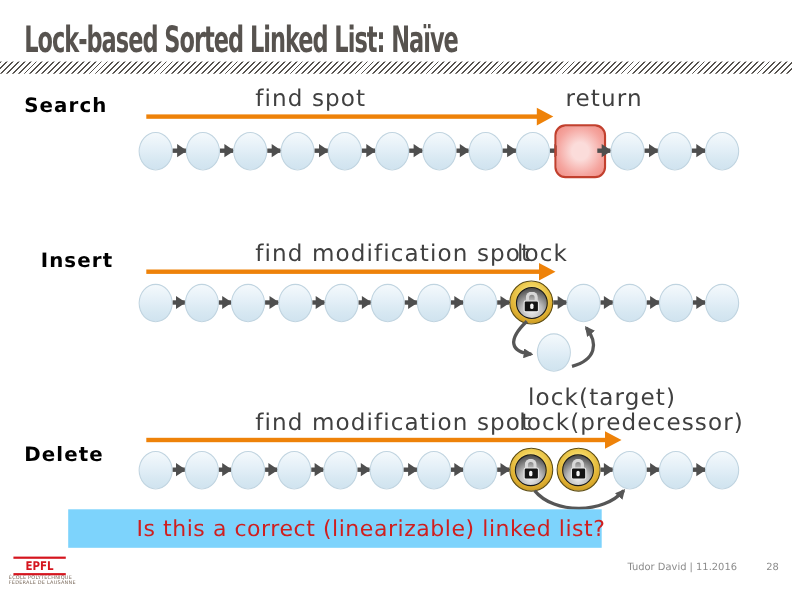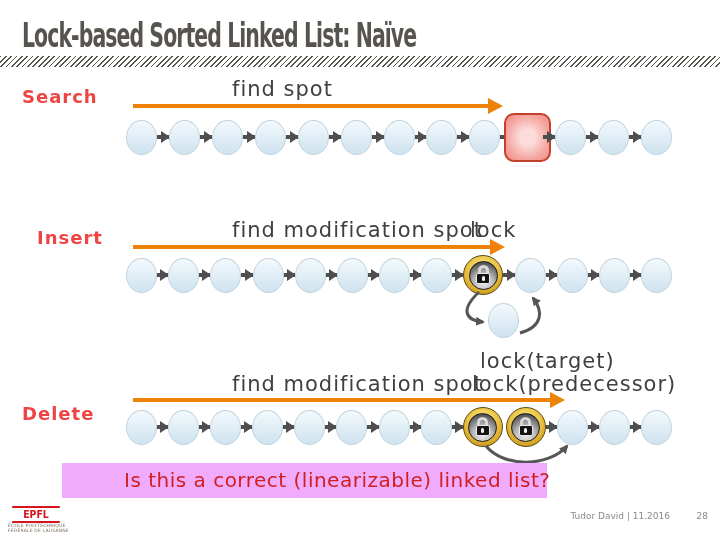--- a/index.html
+++ b/index.html
@@ -15,21 +15,21 @@
     transform:scaleX(0.62); transform-origin:left top;
   }
   .hatch {
     position:absolute; left:0; top:56px; width:720px; height:11px;
     background:repeating-linear-gradient(135deg,
       #57534f 0px, #57534f 1.2px, #ffffff 1.2px, #ffffff 3.8px);
   }
   
   .row-label {
     position:absolute; left:22px; font-size:18px; font-weight:bold;
-    color:#ef4444; letter-spacing:1px;
+    color:#000000; letter-spacing:1px;
   }
   .op-text {
     position:absolute; font-size:21px; color:#404040; letter-spacing:1px;
     white-space:nowrap;
   }
   
   .op-arrow { position:absolute; height:4px; background:#ee8209; }
   .op-arrow::after {
     content:""; position:absolute; right:-14px; top:-6px;
     border-left:15px solid #ee8209;
@@ -82,21 +82,21 @@
     content:""; position:absolute; left:4.5px; top:2px; width:3px; height:5.5px;
     background:#f5f5f5; border-radius:1.5px;
   }
   
   .new-node { position:absolute; left:488px; top:303px; }
   
   .overlay { position:absolute; left:0; top:0; pointer-events:none; }
   
   .question-box {
     position:absolute; left:62px; top:463px; width:485px; height:35px;
-    background:#f0abfc; box-sizing:border-box;
+    background:#7dd3fc; box-sizing:border-box;
   }
   .question-text {
     position:absolute; left:62px; top:0; line-height:35px;
     font-size:20px; color:#cf1f1f; letter-spacing:0.5px; white-space:nowrap;
   }
   
   .logo { position:absolute; left:8px; top:506px; width:56px; }
   .logo-bar { display:flex; height:15px;flex-direction:column; }
   .logo-block { width:13px; background:#d5151e; }
   .logo-center {
@@ -115,20 +115,21 @@
 </head>
 <body>
 
 <div class="slide">
 
   <h1 class="title">Lock-based Sorted Linked List: Naïve</h1>
   <div class="hatch"></div>
 
   <span class="row-label" style="top:86px;">Search</span>
   <span class="op-text" style="left:232px; top:77px;">find spot</span>
+  <span class="op-text" style="left:514px; top:77px;">return</span>
   <div class="op-arrow" style="left:133px; top:104px; width:356px;"></div>
   <div class="chain" style="top:115px;">
       <div class="node">
         <div class="ellipse"></div>
       </div>
       <div class="link"></div>
       <div class="node">
         <div class="ellipse"></div>
       </div>
       <div class="link"></div>

